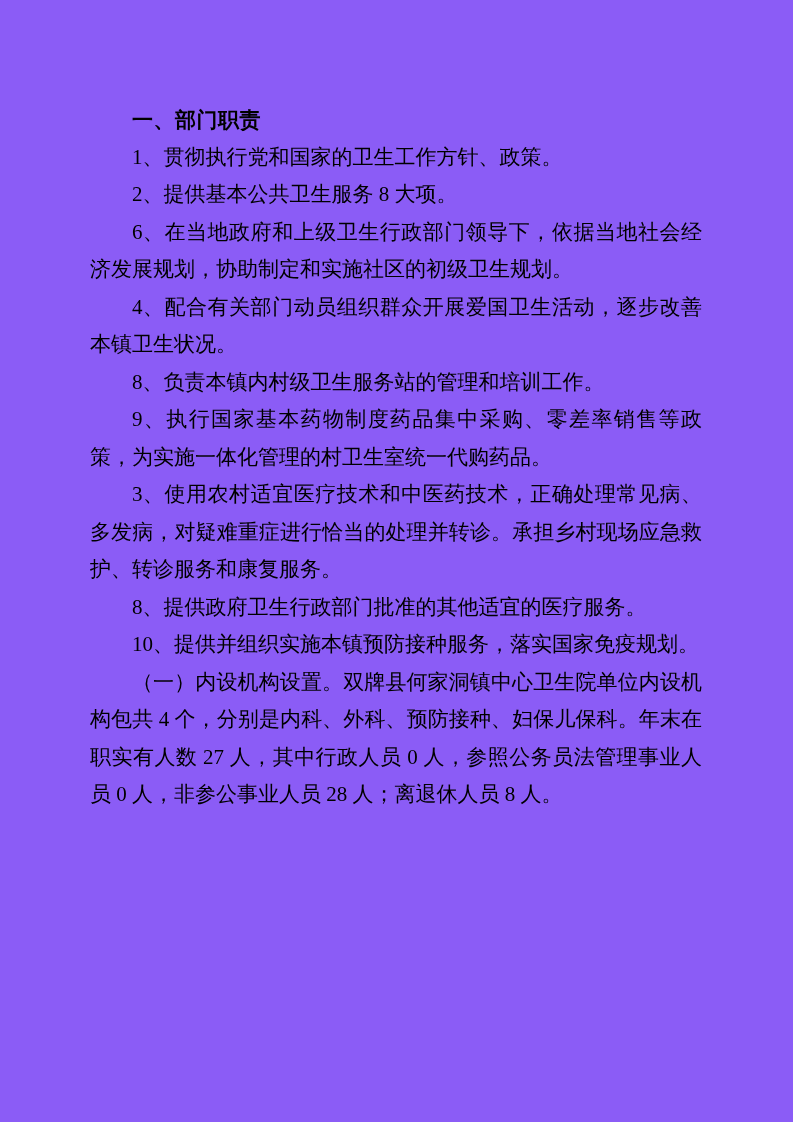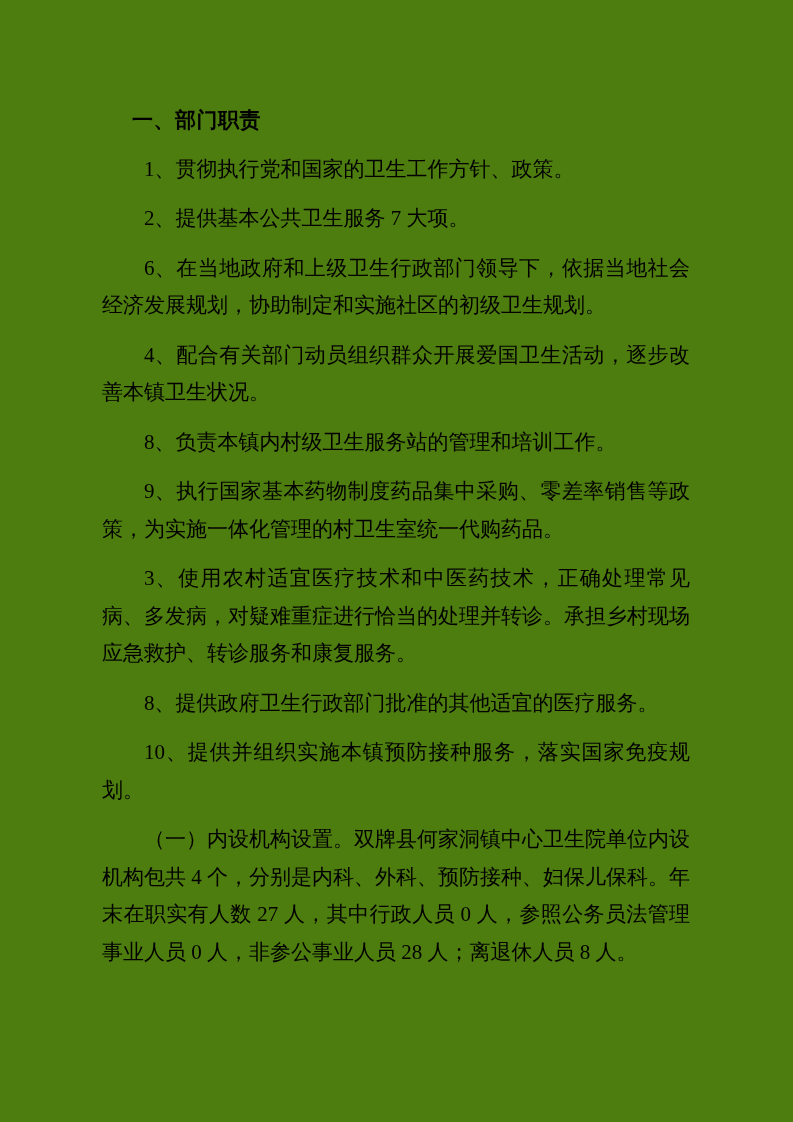--- a/index.html
+++ b/index.html
@@ -5,30 +5,30 @@
   html, body {
     margin: 0;
     padding: 0;
     background: #ffffff;
   }
   .page {
     position: relative;
     width: 793px;
     height: 1122px;
     margin: 0 auto;
-    background: #4d7c0f;
+    background: #8b5cf6;
     box-sizing: border-box;
     padding: 101px 91px 0 90px;
     color: #000000;
     font-family: "Liberation Serif", "DejaVu Serif", serif;
     font-size: 21px;
     overflow: hidden;
   }
   .body-paragraph {
-    margin: 12px;
+    margin: 0;
     text-indent: 2em;
     text-align: justify;
     line-height: 37.5px;
     word-break: break-all;
     font-family: Liberation Serif, serif;
   }
   .section-heading {
     margin: 0;
     text-indent: 2em;
     font-family: "Liberation Sans", "DejaVu Sans", sans-serif;
@@ -39,21 +39,21 @@
   }
 </style>
 </head>
 <body>
 
 <div class="page">
 
   <section>
     <h2 class="section-heading">一、部门职责</h2>
     <p class="body-paragraph">1、贯彻执行党和国家的卫生工作方针、政策。</p>
-    <p class="body-paragraph">2、提供基本公共卫生服务 7 大项。</p>
+    <p class="body-paragraph">2、提供基本公共卫生服务 8 大项。</p>
     <p class="body-paragraph">6、在当地政府和上级卫生行政部门领导下，依据当地社会经济发展规划，协助制定和实施社区的初级卫生规划。</p>
     <p class="body-paragraph">4、配合有关部门动员组织群众开展爱国卫生活动，逐步改善本镇卫生状况。</p>
     <p class="body-paragraph">8、负责本镇内村级卫生服务站的管理和培训工作。</p>
     <p class="body-paragraph">9、执行国家基本药物制度药品集中采购、零差率销售等政策，为实施一体化管理的村卫生室统一代购药品。</p>
     <p class="body-paragraph">3、使用农村适宜医疗技术和中医药技术，正确处理常见病、多发病，对疑难重症进行恰当的处理并转诊。承担乡村现场应急救护、转诊服务和康复服务。</p>
     <p class="body-paragraph">8、提供政府卫生行政部门批准的其他适宜的医疗服务。</p>
     <p class="body-paragraph">10、提供并组织实施本镇预防接种服务，落实国家免疫规划。</p>
   </section>
 
   <section>

